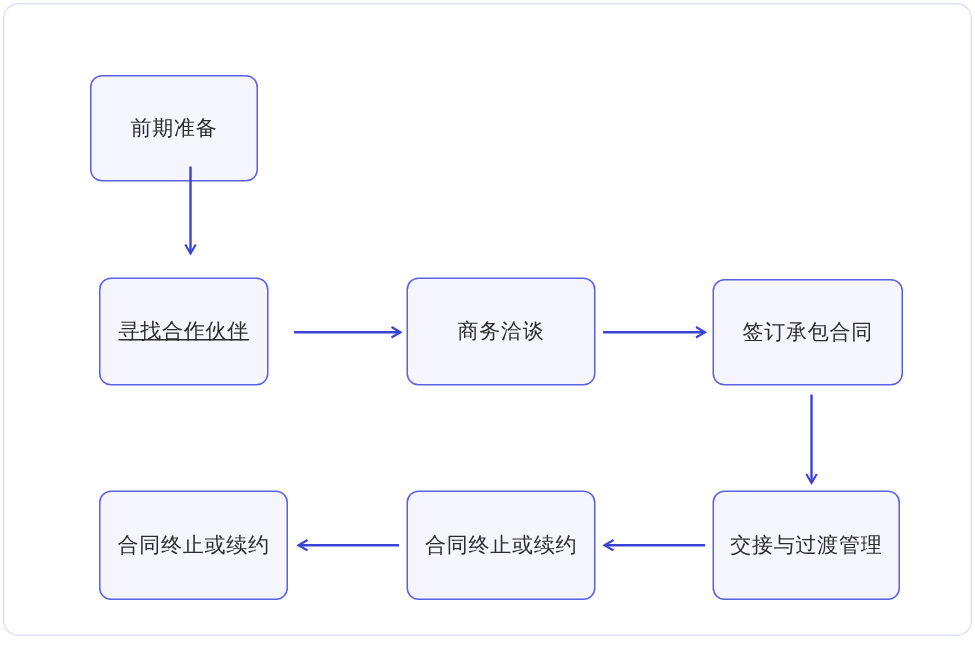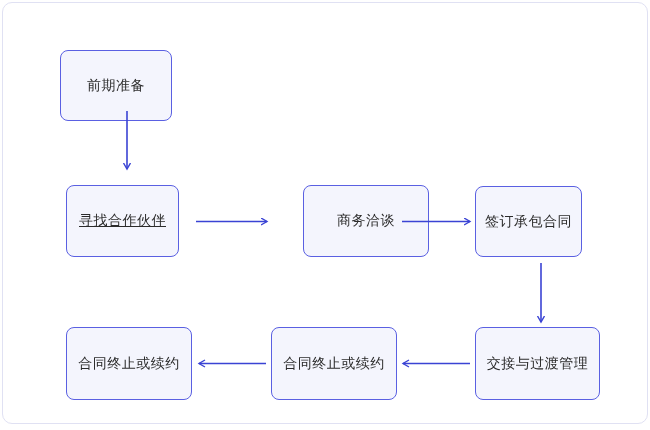--- a/index.html
+++ b/index.html
@@ -29,22 +29,22 @@
     background:var(--node-fill);
     border:1.6px solid var(--node-border);
     border-radius:8px;
     display:flex;align-items:center;justify-content:center;
     font-size:14px;
     letter-spacing:0.5px;
     color:var(--text-color);
   }
   .pos-1{left:60px;top:30px;width:112px;height:71px;margin-top:20px;}
   .pos-2{left:66px;top:185px;width:113px;height:72px;text-decoration:underline;}
-  .pos-3{left:271px;top:185px;width:126px;height:72px;margin-left:32px;}
-  .pos-4{left:475px;top:186px;width:107px;height:71px;text-align:right;}
+  .pos-3{left:271px;top:185px;width:126px;height:72px;}
+  .pos-4{left:475px;top:186px;width:127px;height:71px;text-align:right;}
   .pos-5{left:475px;top:327px;width:125px;height:73px;}
   .pos-6{left:271px;top:327px;width:126px;height:73px;}
   .pos-7{left:66px;top:327px;width:126px;height:73px;text-align:center;}
   svg.arrows{position:absolute;left:0;top:0;pointer-events:none;}
   svg.arrows line{stroke:var(--arrow-color);stroke-width:1.6;}
   svg.arrows .head{stroke:var(--arrow-color);stroke-width:1.4;fill:none;}
 </style>
 </head>
 <body>
 

